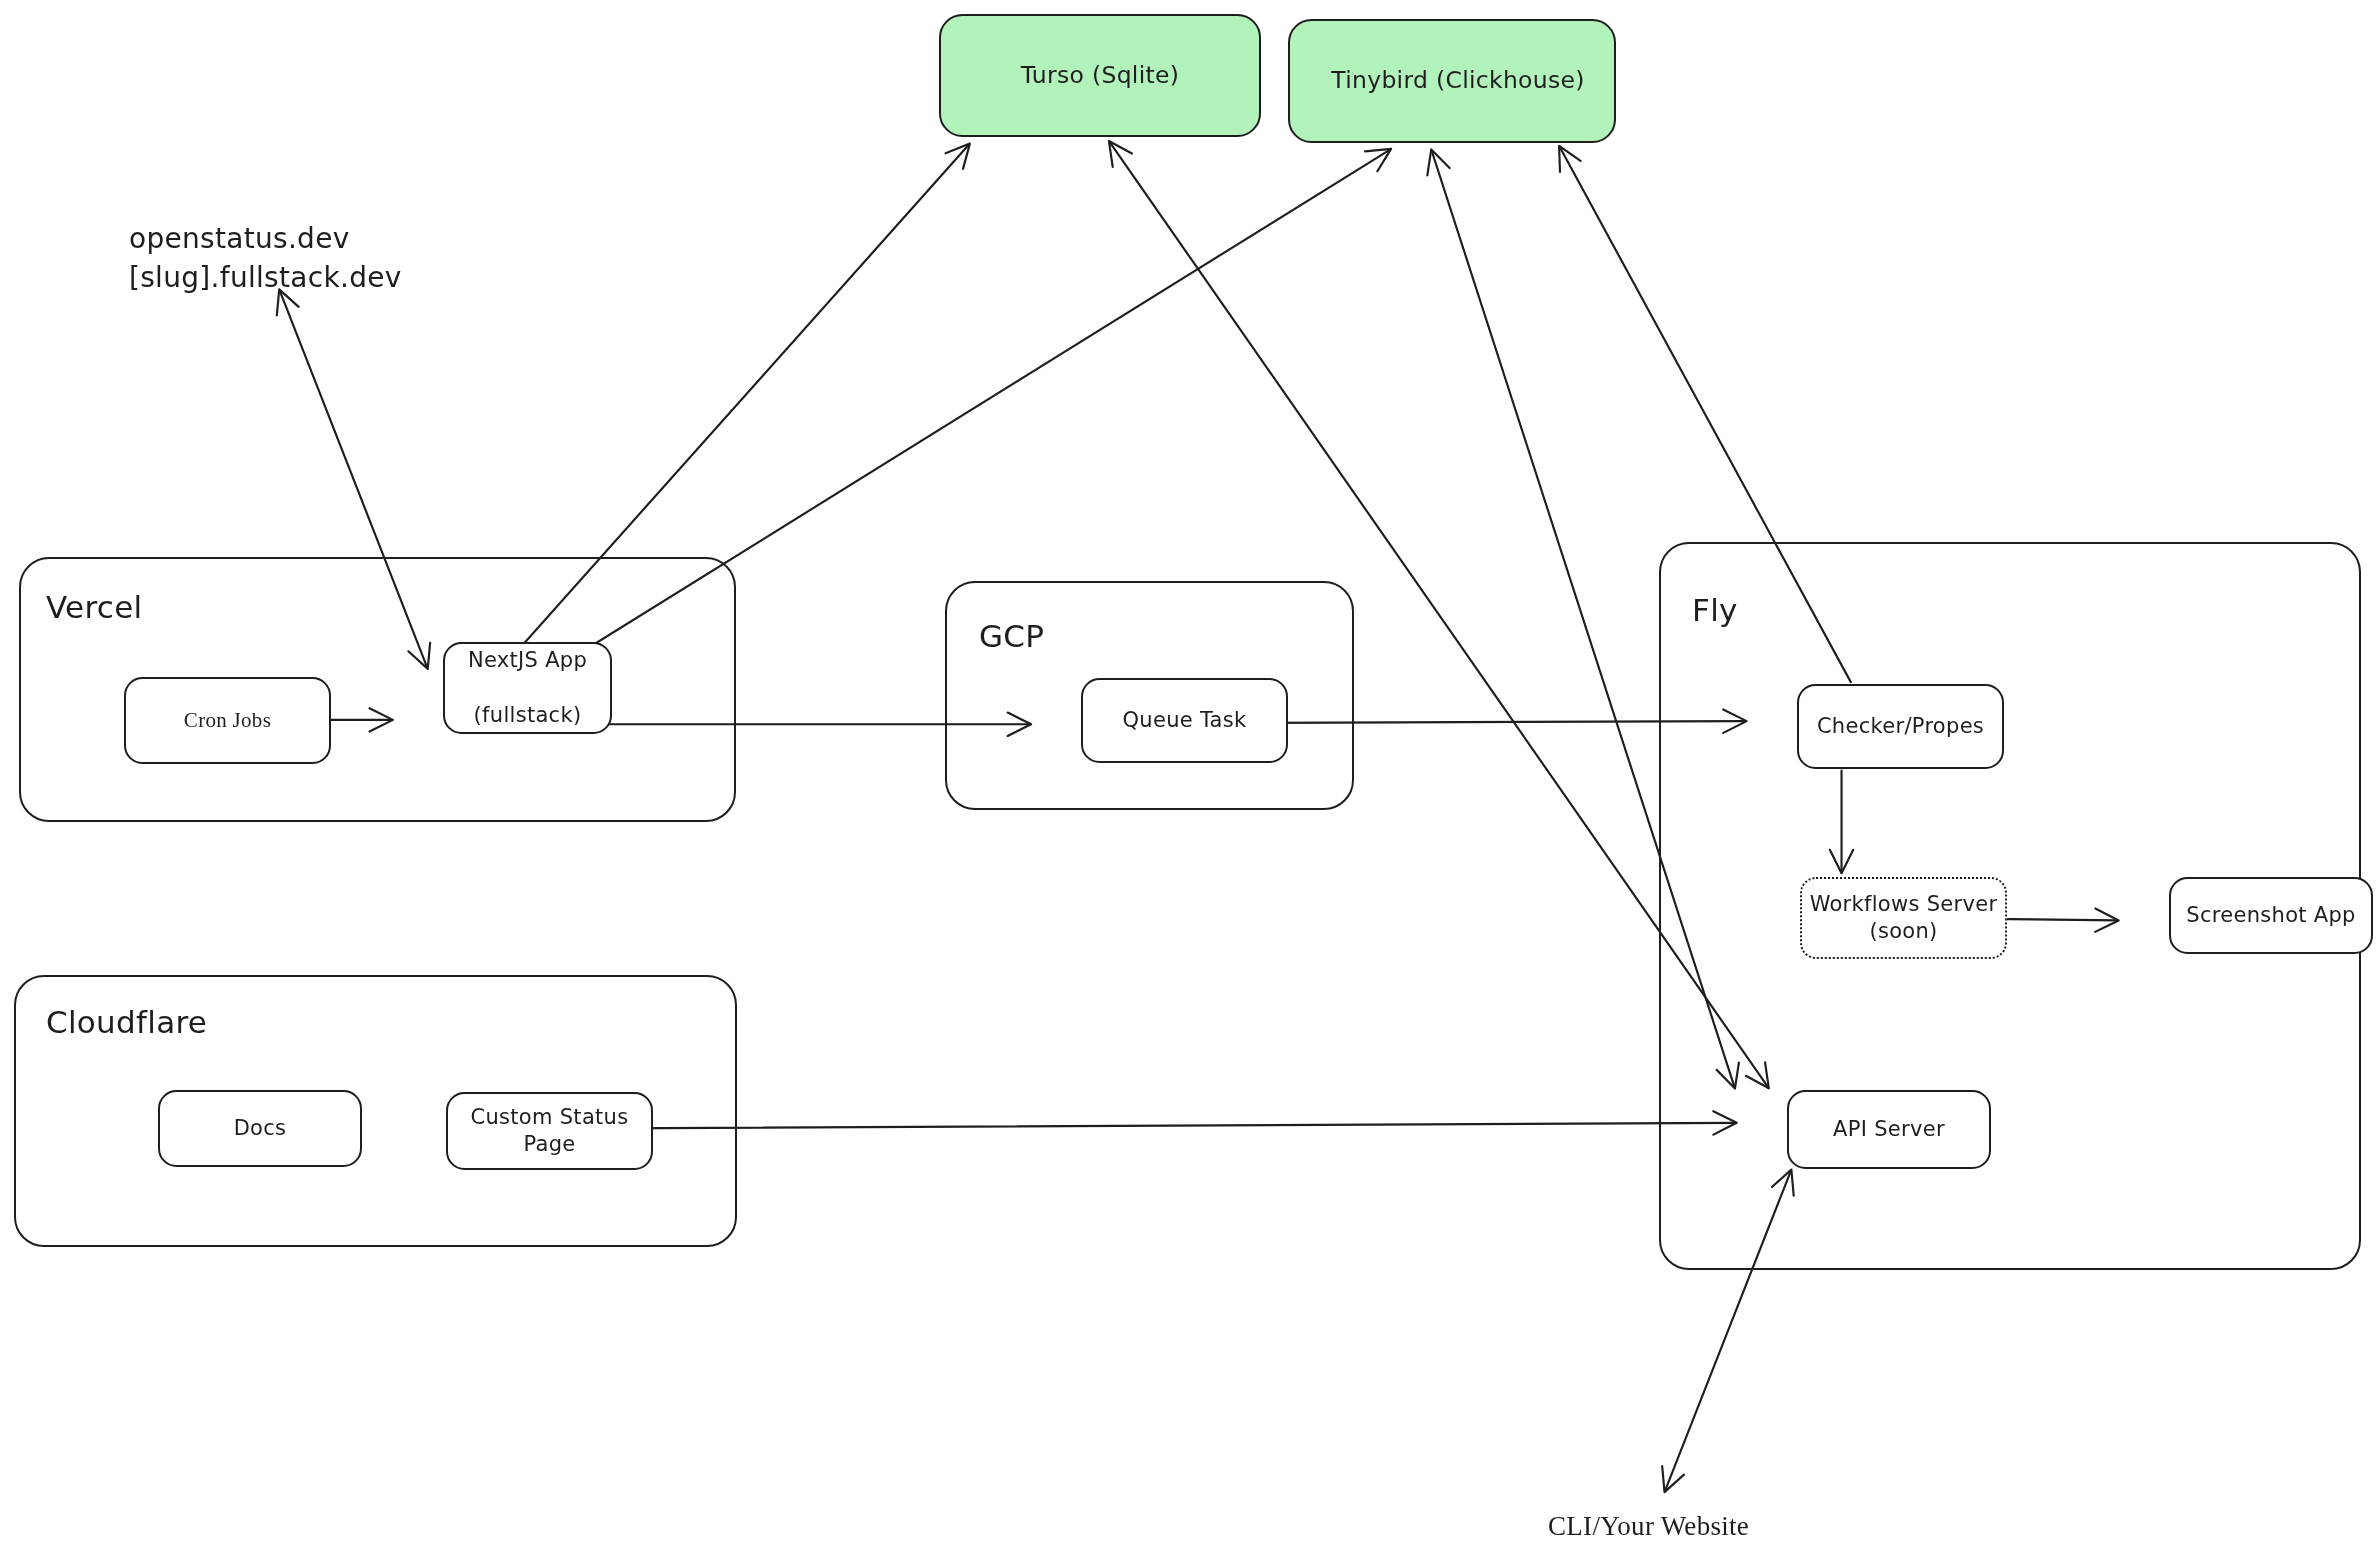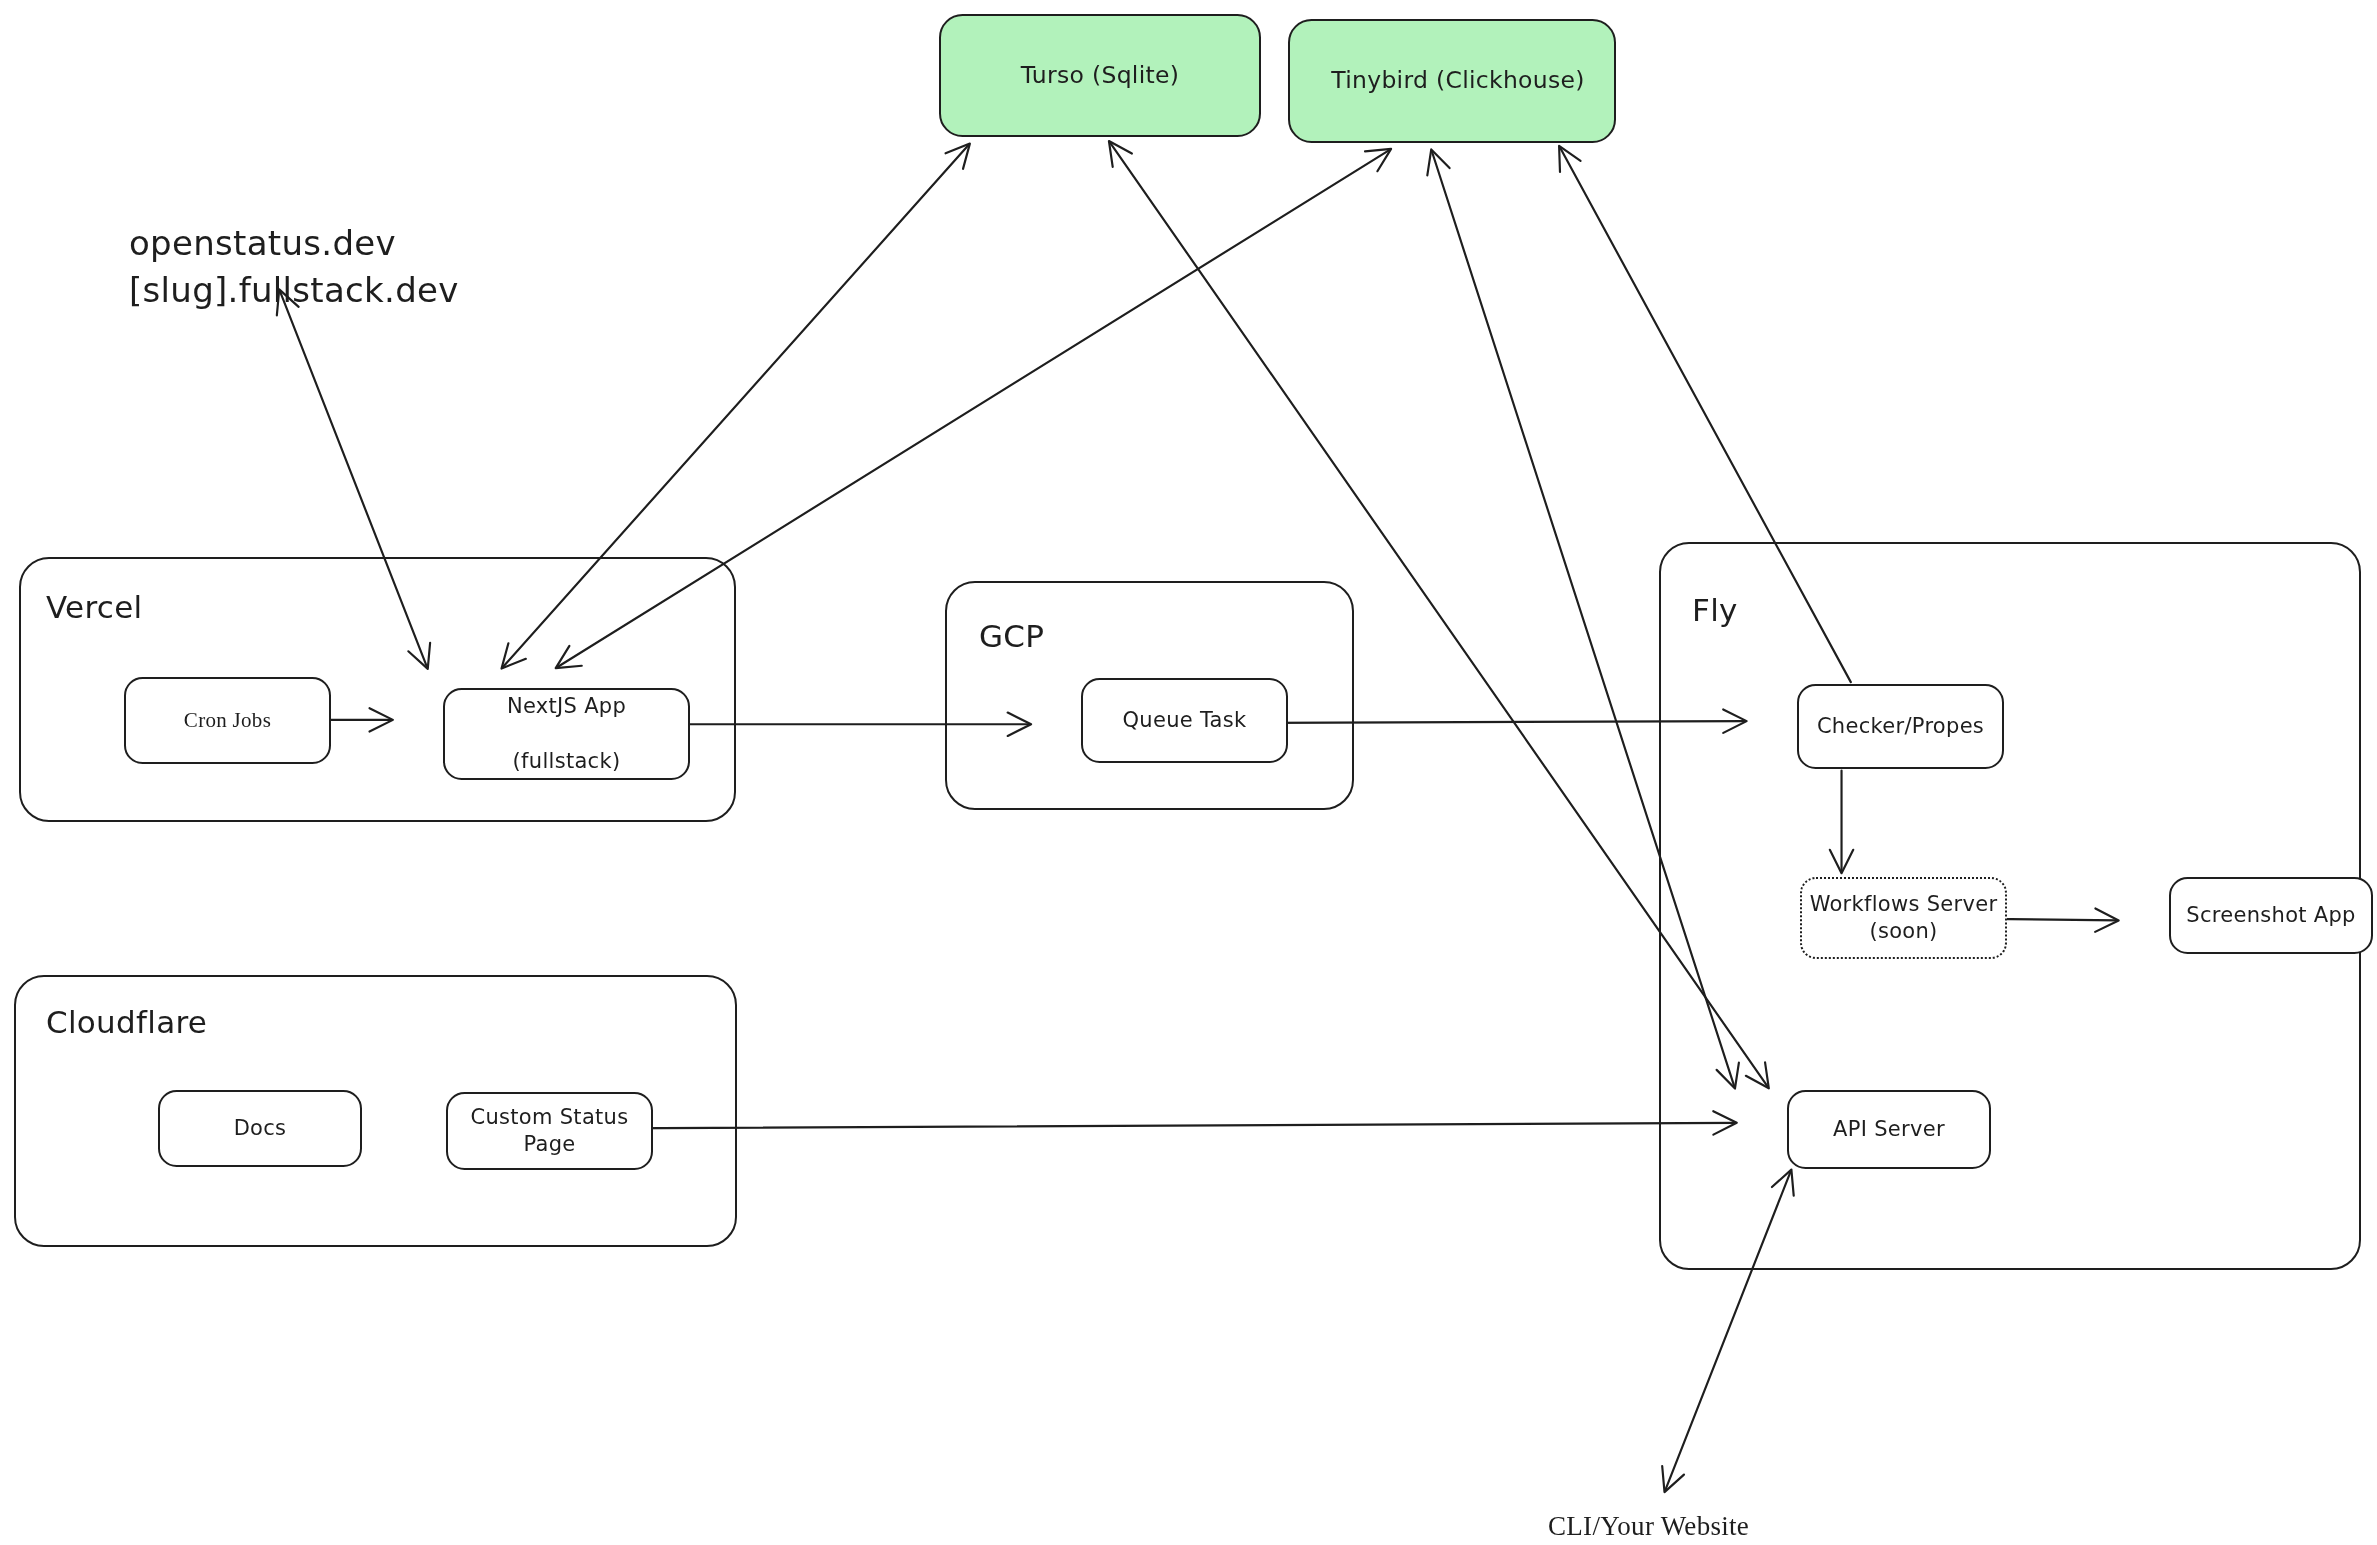--- a/index.html
+++ b/index.html
@@ -62,35 +62,35 @@
     border-radius: 16px;
   }
   .free-text {
     position: absolute;
     white-space: nowrap;
     z-index: 3;
     letter-spacing: 0.3px;
   }
   #openstatus-text {
     left: 129px; top: 220px;
-    font-size: 34px;
+    font-size: 28px;
     line-height: 1.38;
     text-align: left;
   }
   #cli-text {
     left: 1548px; top: 1511px;
     font-size: 27px;
     font-family: Liberation Serif, serif;
   }
   
   #node-turso            { left: 892px; top: 13.6px;   width: 322px; height: 123px; }
   #node-tinybird         { left: 1241px; top: 18.6px;   width: 328px; height: 124px; padding-left: 12px; }
   #container-vercel      { left: 19px;   top: 557px;  width: 717px; height: 265px; }
   #node-cron-jobs        { left: 77px;  top: 677px; width: 207px; height: 87px; font-family: Liberation Serif, serif; }
-  #node-nextjs-app       { left: 396px;  top: 688px; width: 247px; height: 92px; gap: 28px; }
+  #node-nextjs-app       { left: 396px;  top: 642px; width: 169px; height: 92px; gap: 28px; }
   #container-gcp         { left: 945px; top: 581px;  width: 409px;  height: 229px; }
   #node-queue-task       { left: 1034px; top: 678px; width: 207px; height: 85px; }
   #container-fly         { left: 1659px; top: 542px;  width: 702px; height: 728px; }
   #node-checker          { left: 1750px; top: 684px; width: 207px; height: 85px; }
   #node-workflows        { left: 1753px; top: 877px; width: 207px; height: 82px; }
   #node-screenshot-app   { left: 2122px; top: 877px; width: 204px; height: 77px; }
   #node-api-server       { left: 1740px; top: 1090px; width: 204px; height: 79px; }
   #container-cloudflare  { left: 13.6px;   top: 975px; width: 723px; height: 272px; }
   #node-docs             { left: 111px;  top: 1090px; width: 204px;  height: 77px; }
   #node-custom-status    { left: 399px;  top: 1092px; width: 207px;  height: 78px; }

